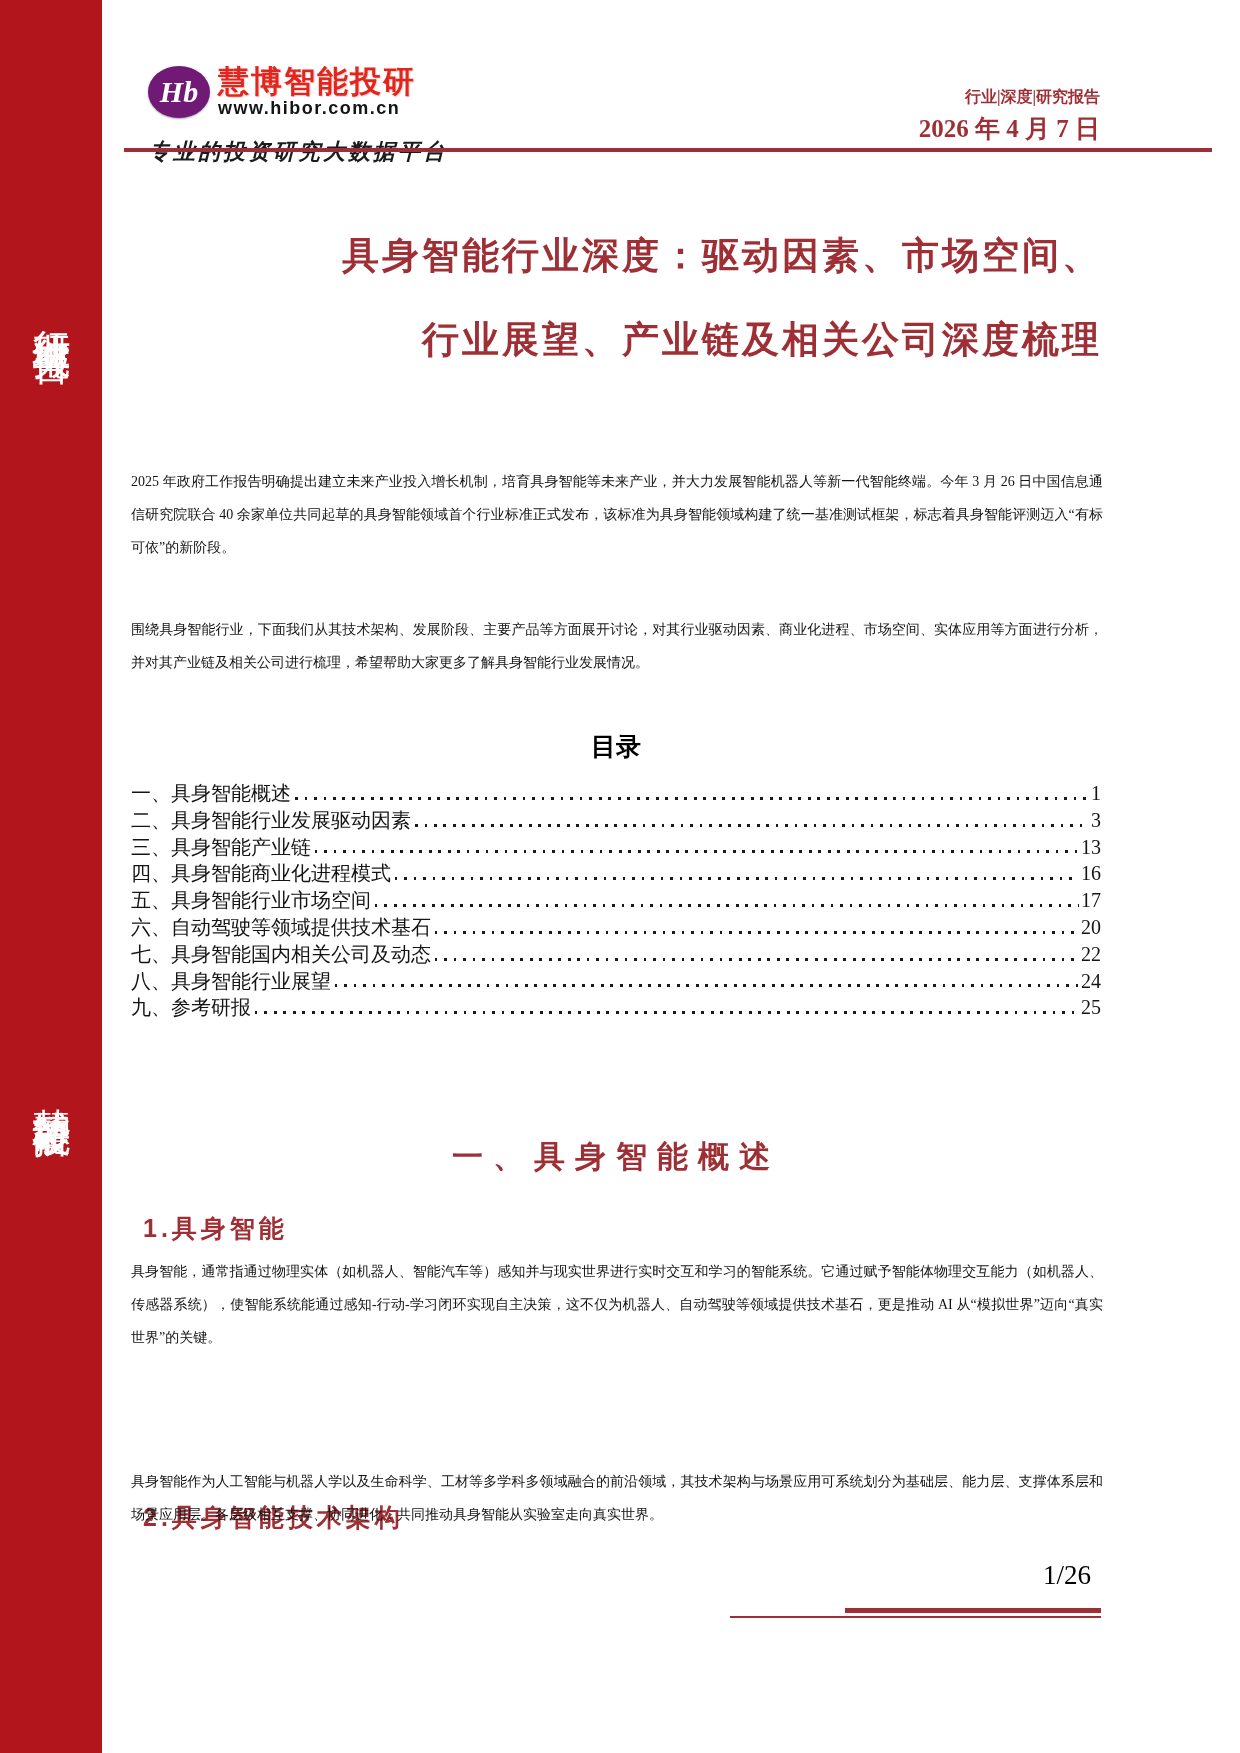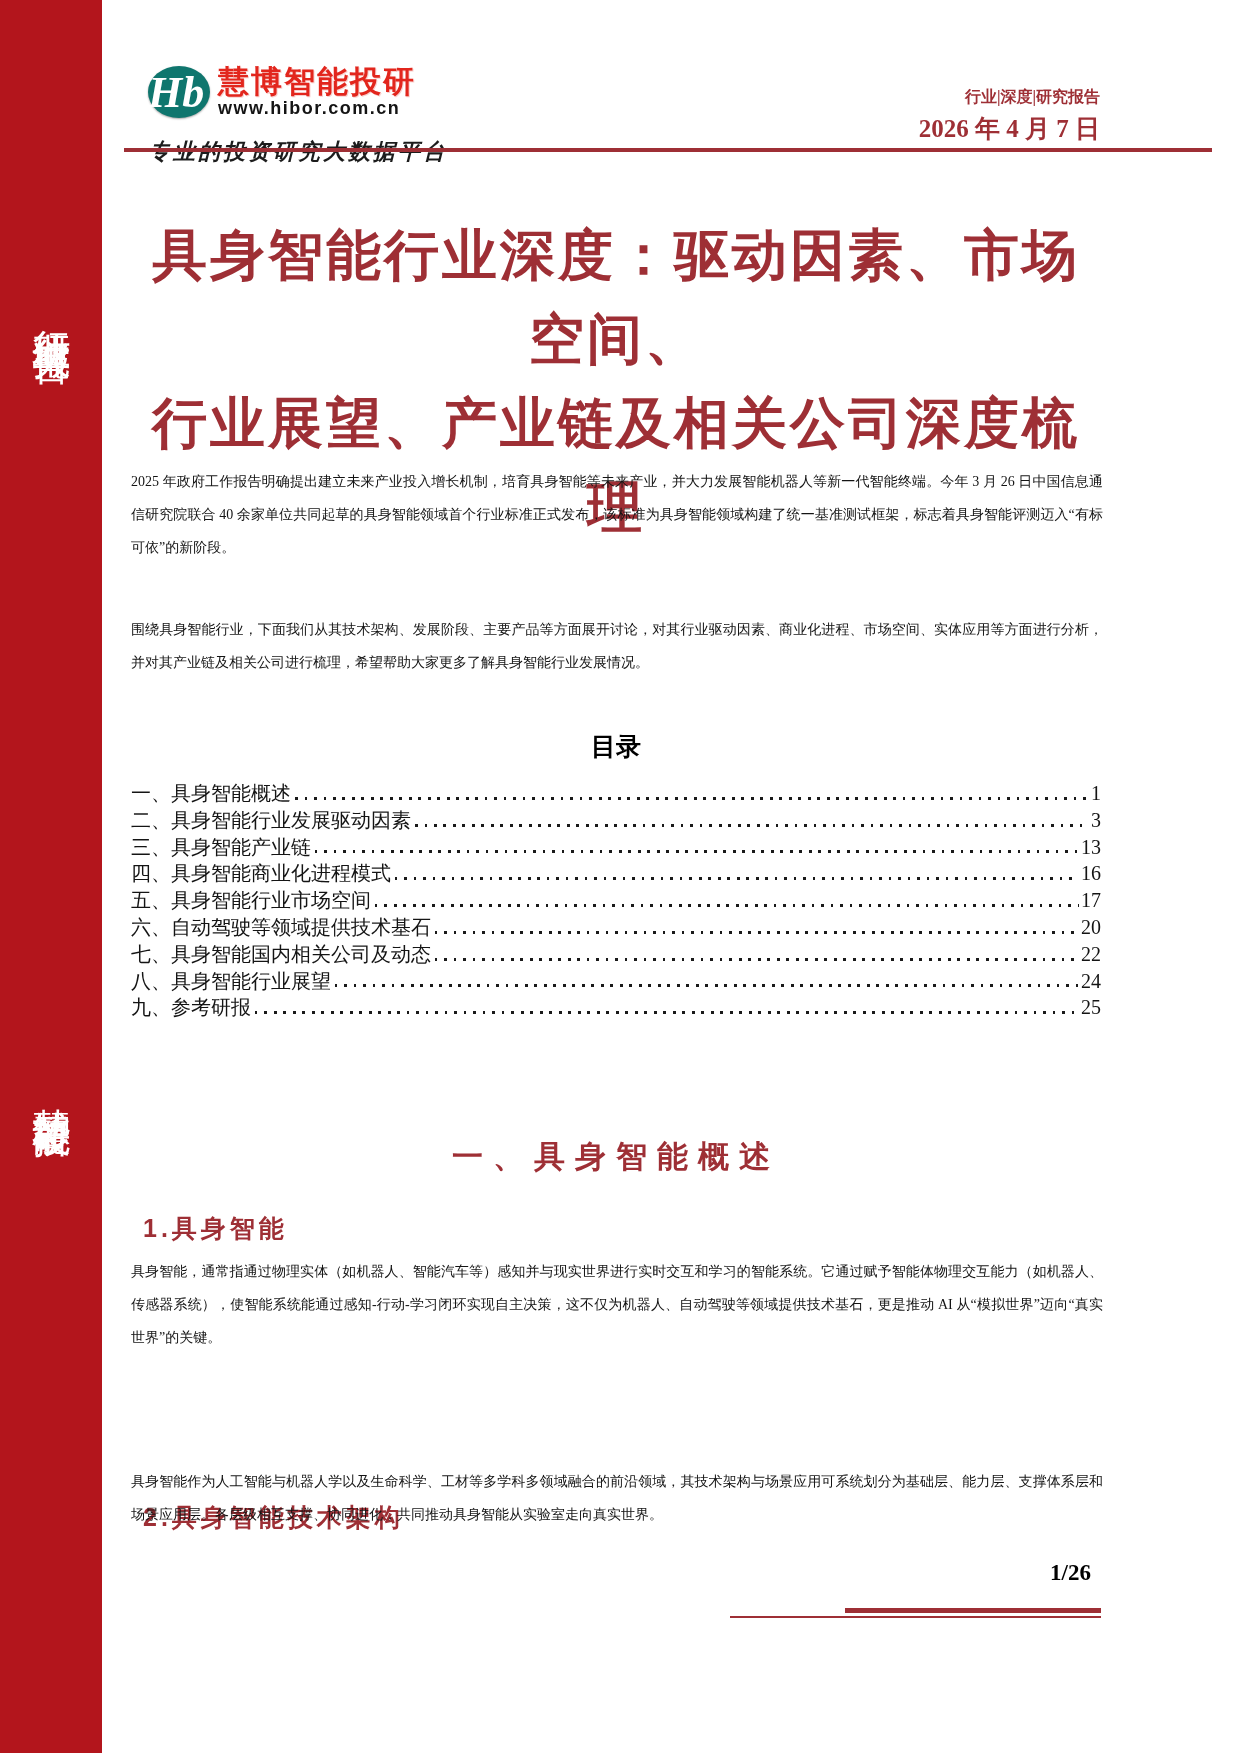--- a/index.html
+++ b/index.html
@@ -17,23 +17,23 @@
     color:#ffffff; font-size:38px; letter-spacing:3px;
     font-family:"Liberation Serif","DejaVu Serif",serif;
   }
   .v-top { top:300px; }
   .v-bottom { top:1078px; }
 
   
   .logo-block { position:absolute; left:148px; top:66px; }
   .logo-row { display:flex; align-items:flex-start; gap:8px; }
   .logo-ellipse {
-    width:62px; height:52px; background:#0f766e; border-radius:50%;
-    display:flex; align-items:center; justify-content:flex-start;
-    color:#fff; font-size:44px; font-weight:bold; font-style:italic;
+    width:62px; height:52px; background:#701a75; border-radius:50%;
+    display:flex; align-items:center; justify-content:center;
+    color:#fff; font-size:30px; font-weight:bold; font-style:italic;
     font-family:"Liberation Serif",serif; box-shadow:0 1px 2px rgba(0,0,0,.35);
   }
   .logo-texts { display:flex; flex-direction:column; }
   .logo-name {
     color:#e2261d; font-size:31px; font-weight:bold; line-height:32px;
     font-family:"Liberation Sans","DejaVu Sans",sans-serif; letter-spacing:2px;
     text-shadow:1px 1px 0 #f8d2d0;
   }
   .logo-url {
     color:#141414; font-size:18px; font-weight:bold; line-height:20px;
@@ -47,22 +47,22 @@
     position:absolute; right:140px; top:84px; text-align:right;
     color:#9e2f35; font-weight:bold;
   }
   .report-type { font-size:16px; line-height:26px; }
   .report-date { font-size:25px; line-height:30px; margin-top:4px; }
   .header-rule { position:absolute; left:124px; right:28px; top:148px; height:4px; background:#9e2f35; }
 
   
   .doc-title {
     position:absolute; left:130px; width:972px; top:214px;
-    text-align:center; color:#9e2f35; font-weight:bold;
-    font-size:55px; line-height:84px; letter-spacing:3px; margin:0;
+    text-align:right; color:#9e2f35; font-weight:bold;
+    font-size:37px; line-height:84px; letter-spacing:3px; margin:0;
   }
 
   
   .body-text {
     position:absolute; left:131px; width:972px; margin:0;
     font-size:14px; line-height:33px; text-align:justify; color:#141414;
   }
   .p1 { top:465px; }
   .p2 { top:613px; }
 
@@ -92,21 +92,21 @@
     font-family:"Liberation Sans","DejaVu Sans",sans-serif;
   }
   .sub1 { top:1200px; }
   .sub2 { top:1489px; }
   .p3 { top:1255px; }
   .p4 { top:1465px; }
 
   
   .page-num {
     position:absolute; top:1560px; left:131px; width:960px; text-align:right;
-    font-size:23px; font-weight:bold; color:#000;
+    font-size:27px; font-weight:normal; color:#000;
   }
   .footer-line-thick { position:absolute; top:1608px; left:845px; width:256px; height:5px; background:#9e2f35; }
   .footer-line-thin  { position:absolute; top:1616px; left:730px; width:371px; height:2px; background:#9e2f35; }
 </style>
 </head>
 <body>
 
 <div class="page">
 
   <aside class="sidebar">

